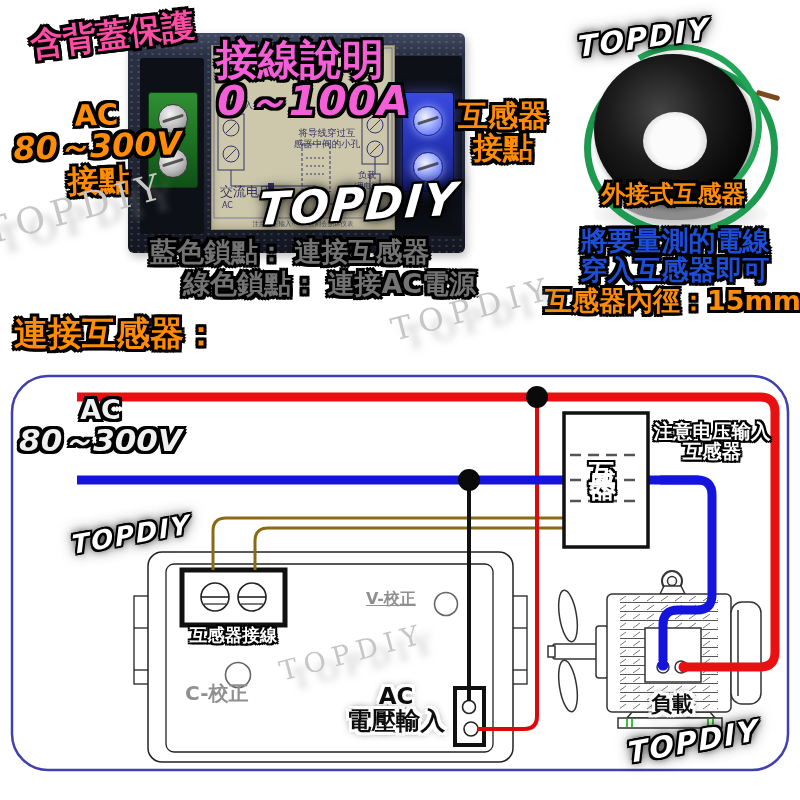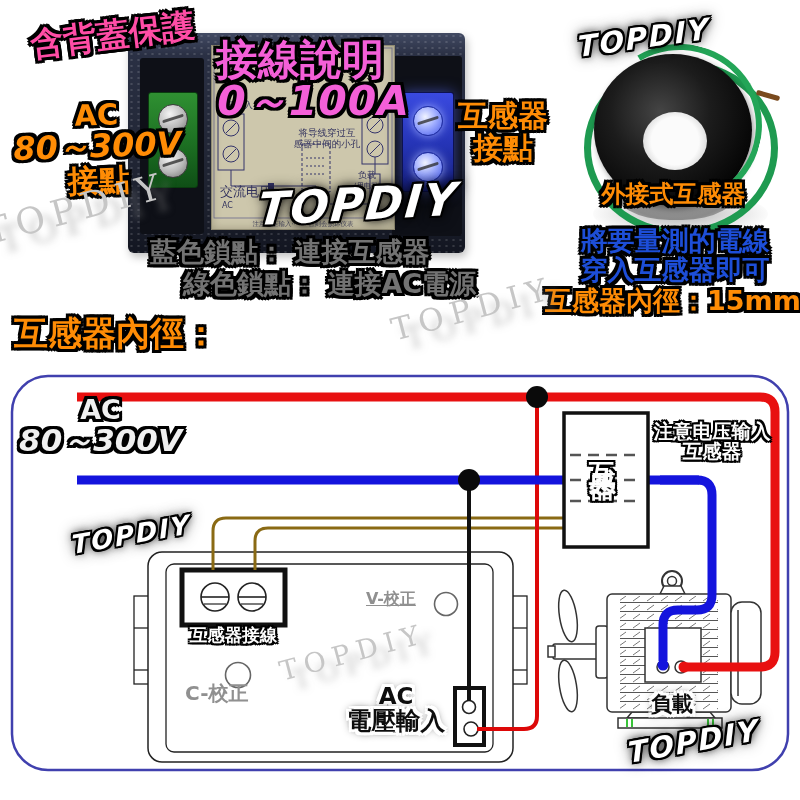--- a/index.html
+++ b/index.html
@@ -233,21 +233,21 @@
   </div>
 
   <div class="t white" style="left:150px;top:238px;font-size:27px;">藍色鎖點： 連接互感器</div>
   <div class="t white" style="left:143px;top:270px;font-size:27px;margin-left:40px;">綠色鎖點： 連接AC電源</div>
 
   <div class="t orange" style="left:556px;top:182px;width:235px;font-size:24px;font-family:Liberation Serif, serif;">外接式互感器</div>
   <div class="t blue" style="left:550px;top:227px;width:250px;font-size:27px;">將要量測的電線</div>
   <div class="t blue" style="left:555px;top:256px;width:240px;font-size:27px;">穿入互感器即可</div>
   <div class="t orange" style="left:545px;top:287px;width:255px;font-size:27px;">互感器內徑：15mm</div>
 
-  <div class="t orange" style="left:14px;top:316px;font-size:34px;">互感器內徑：</div>
+  <div class="t orange" style="left:14px;top:316px;font-size:34px;">連接互感器：</div>
 
   <div class="t" style="left:8px;top:396px;width:185px;color:#f0f0f0;text-shadow:var(--ob3);">
     <div style="font-size:27px;">AC</div>
     <div style="font-size:31px;font-style:italic;">80～300V</div>
   </div>
 
   <div class="t whitesm vert" style="left:588px;top:440px;font-size:27px;">互感器</div>
 
   <div class="t whitesm" style="left:642px;top:422px;width:140px;font-size:19.5px;">
     <div>注意电压输入</div>

